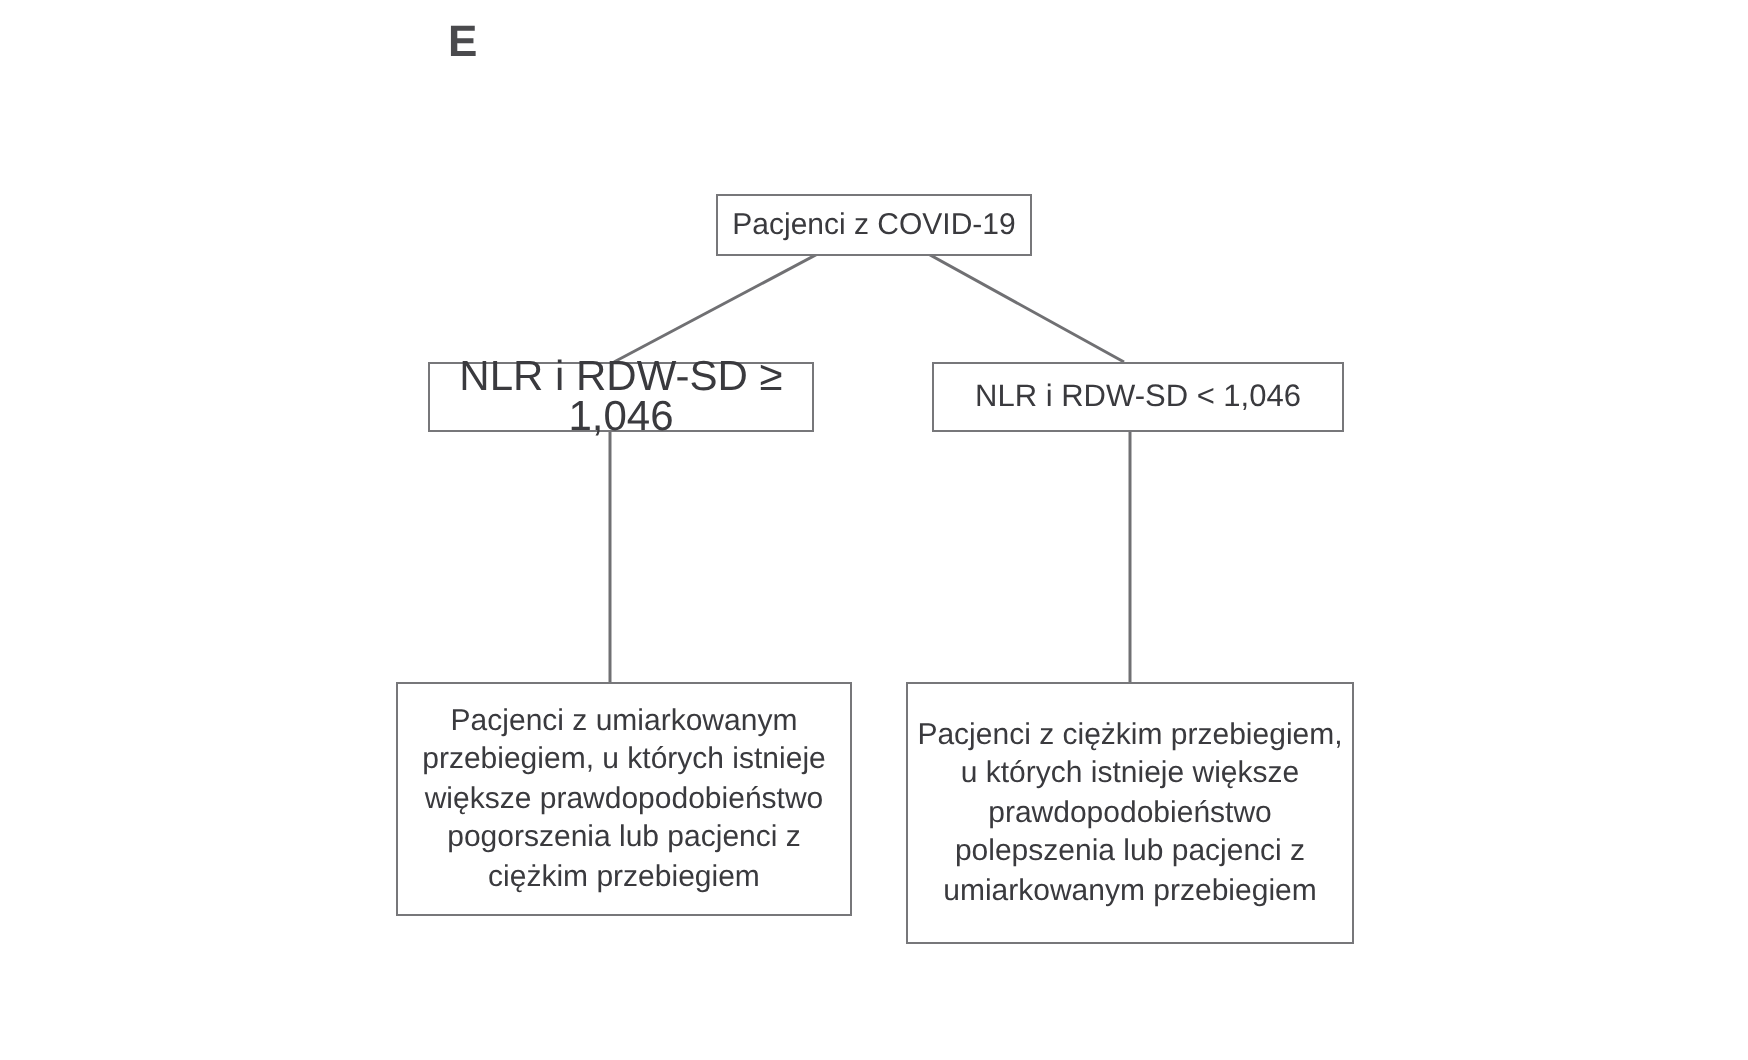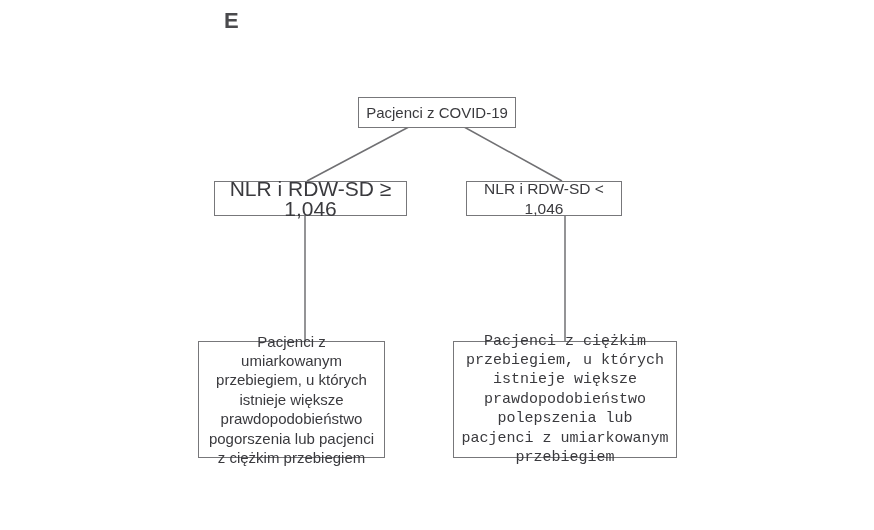--- a/index.html
+++ b/index.html
@@ -54,38 +54,37 @@
   .node-cond-left {
     left: 214px;
     top: 181px;
     width: 193px;
     height: 35px;
     font-size: 21px;
   }
   .node-cond-right {
     left: 466px;
     top: 181px;
-    width: 156px;
+    width: 206px;
     height: 35px;
     font-size: 15.5px;
   }
   .node-outcome-left {
     left: 198px;
     top: 341px;
-    width: 187px;
+    width: 228px;
     height: 117px;
     padding: 2px 7px;
   }
   .node-outcome-right {
     left: 453px;
     top: 341px;
     width: 224px;
-    height: 117px;
+    height: 131px;
     padding: 2px 4px;
-    font-family: Liberation Mono, monospace;
   }
   .caption {
     position: absolute;
     left: 0;
     top: 488px;
     width: 874px;
     text-align: center;
     font-size: 13.5px;
     letter-spacing: 0.3px;
     color: #57575a;

